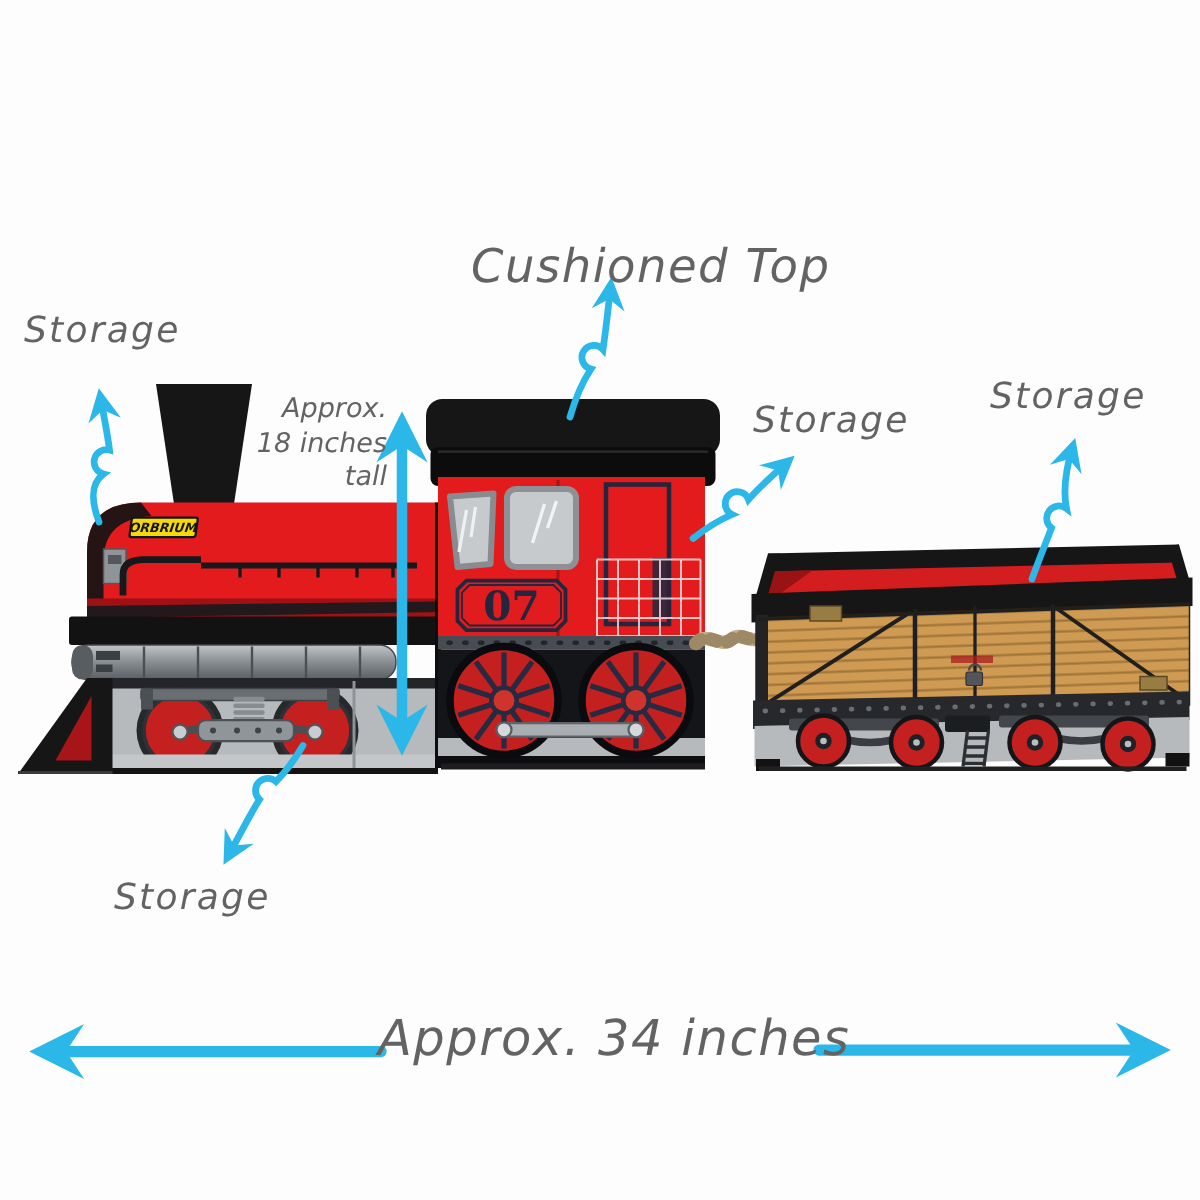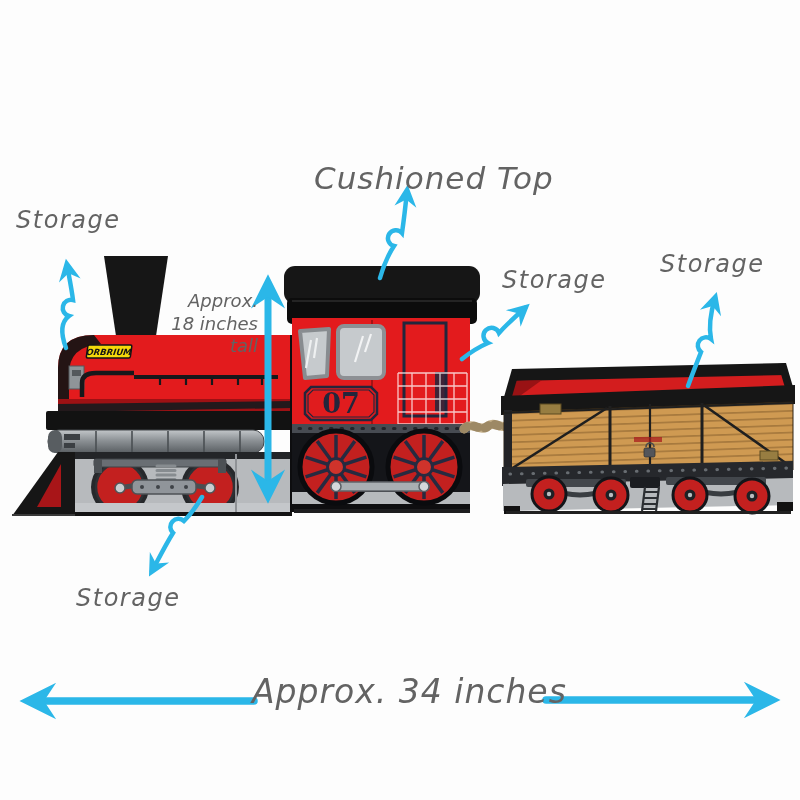--- a/index.html
+++ b/index.html
@@ -9,21 +9,21 @@
     --undercarriage-gray:#b7babd; --rope-tan:#c3ae88; --brand-yellow:#f6d90a;
   }
   html,body{margin:0;padding:0;background:#fff;}
   .canvas{position:relative;width:800px;height:800px;background:#fdfdfd;overflow:hidden;
           font-family:"DejaVu Sans",sans-serif;}
   .scene{position:absolute;left:0;top:0;}
   .note{position:absolute;color:var(--annotation-text);font-style:italic;
         font-family:"DejaVu Sans",sans-serif;white-space:nowrap;}
   .storage{font-size:24px;letter-spacing:1.5px;}
   .cushioned{font-size:31px;letter-spacing:1px;}
-  .height-note{font-size:18px;line-height:1.25;text-align:right;white-space:normal;margin-top:28px;}
+  .height-note{font-size:18px;line-height:1.25;text-align:right;white-space:normal;}
   .width-note{font-size:33px;letter-spacing:1px;}
   .arrow{stroke:var(--annotation-arrow);fill:none;stroke-linecap:round;}
   .arrowfill{fill:var(--annotation-arrow);}
   .redfill{fill:var(--train-red);} .blkfill{fill:var(--train-black);}
   .intfill{fill:var(--wagon-interior);} .wheelfill{fill:var(--wheel-red);}
   .grayfill{fill:var(--undercarriage-gray);} .woodfill{fill:var(--wagon-wood);}
   .brandfill{fill:var(--brand-yellow);} .ropestroke{stroke:var(--rope-tan);}
   .navyfill{fill:var(--cab-number-navy);} .navystroke{stroke:var(--cab-number-navy);}
 </style>
 </head>

